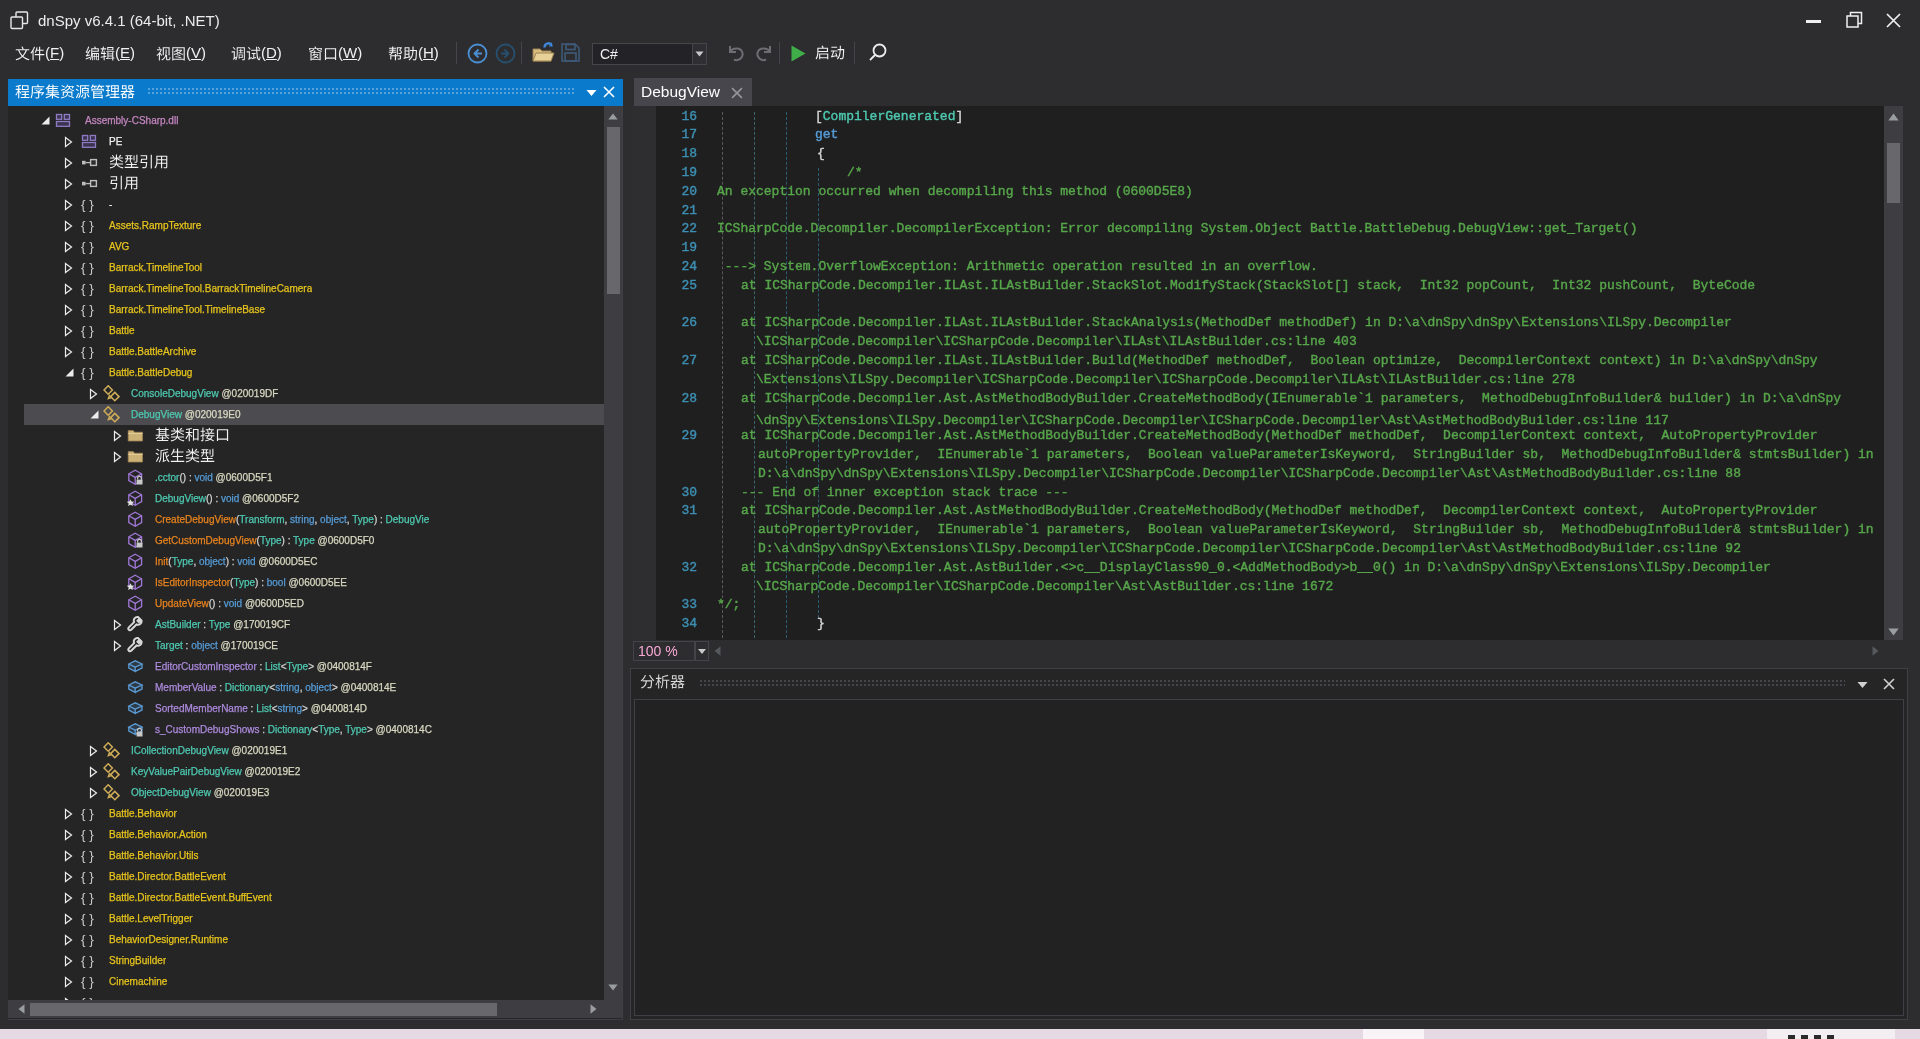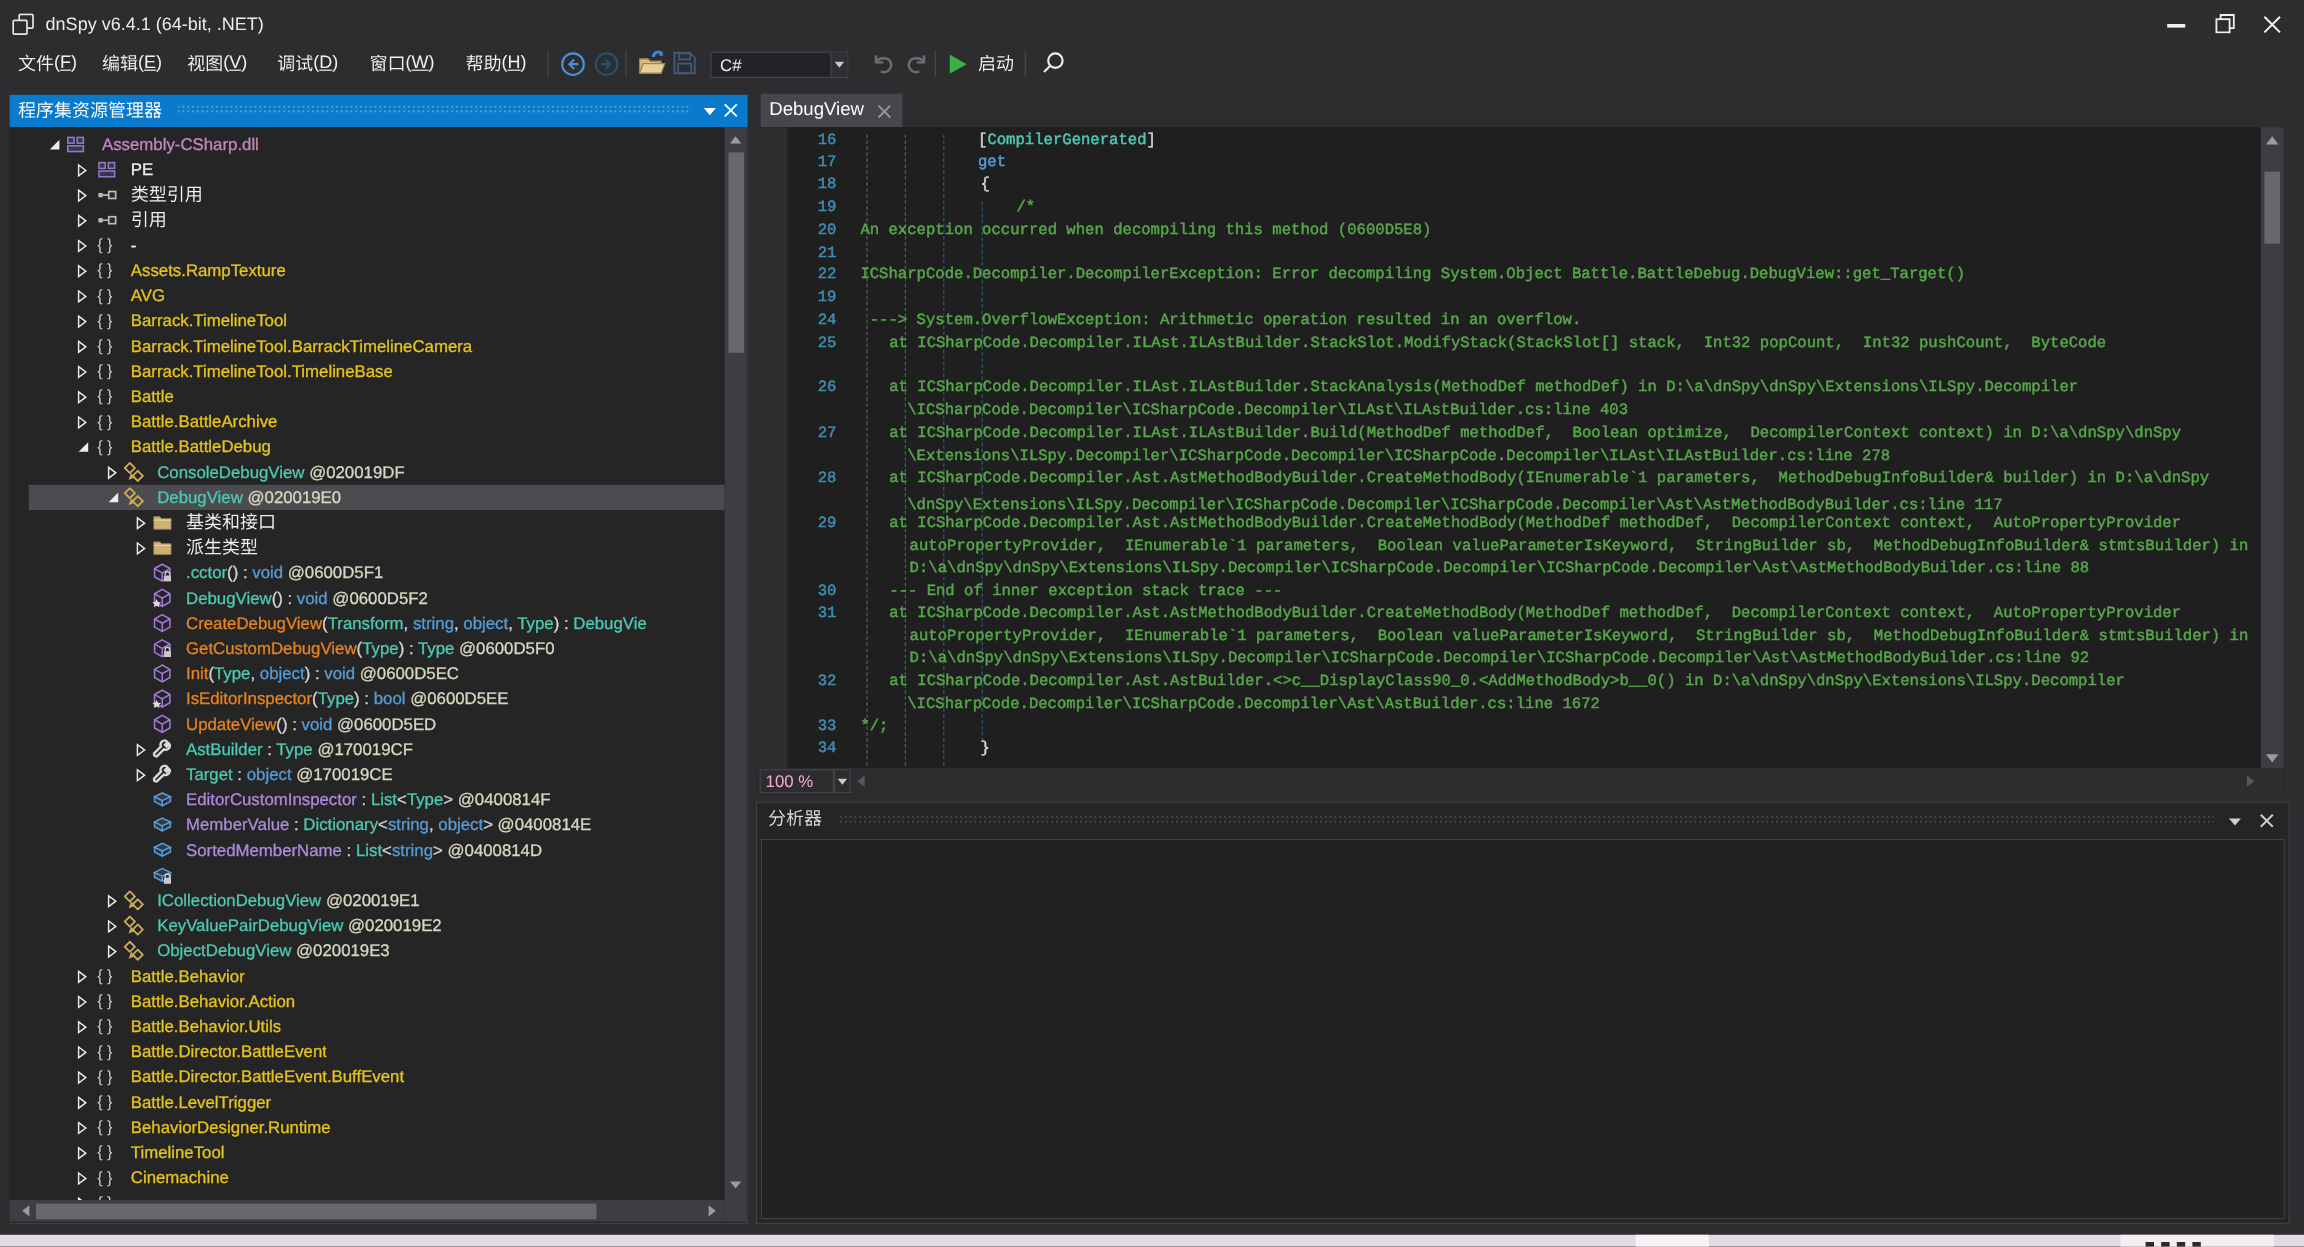--- a/index.html
+++ b/index.html
@@ -1,18 +1,18 @@
 <!DOCTYPE html>
 <html><head><meta charset="utf-8"><title>dnSpy</title>
 <style>
 *{margin:0;padding:0;box-sizing:border-box}
 body{width:1920px;height:1039px;overflow:hidden;background:#2d2d30;font-family:"Liberation Sans",sans-serif}
 .abs{position:absolute}
 #root{position:relative;width:1920px;height:1039px;background:#2d2d30;overflow:hidden}
-.row{position:absolute;white-space:pre;line-height:21px;height:21px;font-size:14px;-webkit-text-stroke:0.25px currentColor}
+.row{position:absolute;white-space:pre;line-height:21px;height:21px;font-size:10px;-webkit-text-stroke:0.25px currentColor}
 .crow{position:absolute;white-space:pre;font-family:"Liberation Mono",monospace;font-size:13px;line-height:18.8px;height:18.8px;color:#57a64a;-webkit-text-stroke:0.4px currentColor}
 .ln{position:absolute;width:44px;text-align:right;font-family:"Liberation Mono",monospace;font-size:13px;line-height:18.8px;color:#3d8fb2;-webkit-text-stroke:0.4px currentColor}
 .f2{color:#c586c0}.k{color:#569cd6}.t{color:#4ec9b0}.p{color:#d4d4d4}.o{color:#e8831d}.f{color:#ad8add}.a{color:#d8d8c0}.y{color:#e7c41c}.w{color:#f1f1f1}
 .sep{position:absolute;width:1px;height:22px;background:#46464a;top:42px}
 .guide{position:absolute;width:0;border-left:1px dashed}
 </style></head><body>
 <div id="root">
 
 <svg class="abs" style="left:10px;top:11px" width="19" height="19" viewBox="0 0 19 19" fill="none" stroke="#e8e8e8" stroke-width="1.4">
       <rect x="6" y="1" width="11.5" height="11.5" rx="1"></rect>
@@ -379,20 +379,21 @@
 <div class="row" style="left:147px;top:592px;max-width:449px;overflow:hidden"><span class="f">SortedMemberName</span><span class="p"> : </span><span class="t">List</span><span class="p">&lt;</span><span class="k">string</span><span class="p">&gt;</span><span class="a"> @0400814D</span></div>
 <svg class="abs" style="left:119px;top:615px" width="17" height="17" viewBox="0 0 17 17">
         <g fill="rgba(91,155,213,0.18)" stroke="#5b9bd5" stroke-width="1.3">
           <path d="M1.8 6 L8.2 2.8 L15 6 L8.2 9.2 Z"></path>
           <path d="M1.8 6 V10 L8.2 13.4 V9.2"></path>
           <path d="M15 6 V10 L8.2 13.4"></path>
         </g>
         <path d="M10.6 10.6 v-1.3 a1.9 1.9 0 0 1 3.8 0 v1.3" fill="none" stroke="#c9c9c9" stroke-width="1.2"></path>
         <rect x="9.6" y="10.6" width="5.9" height="4.9" fill="#c9c9c9"></rect>
       </svg>
+<div class="row" style="left:147px;top:613px;max-width:449px;overflow:hidden"><span class="f">s_CustomDebugShows</span><span class="p"> : </span><span class="t">Dictionary</span><span class="p">&lt;</span><span class="t">Type</span><span class="p">, </span><span class="t">Type</span><span class="p">&gt;</span><span class="a"> @0400814C</span></div>
 <svg class="abs" style="left:81px;top:639px" width="10" height="12" viewBox="0 0 10 12">
         <path d="M1.5 1.5 L7.5 6 L1.5 10.5 Z" fill="none" stroke="#ececec" stroke-width="1.2"></path>
       </svg>
 <svg class="abs" style="left:95px;top:636px" width="17" height="17" viewBox="0 0 17 17">
         <g fill="none" stroke="#cfac58" stroke-width="1.5">
           <path d="M5.2 0.8 L9.4 5 L5.2 9.2 L1 5 Z"></path>
           <path d="M11.8 7.4 L16 11.6 L11.8 15.8 L7.6 11.6 Z"></path>
           <path d="M6.8 9.8 L5.4 13.6 L9.2 12.2"></path>
         </g>
       </svg>
@@ -467,21 +468,21 @@
 <svg class="abs" style="left:73px;top:825px" width="17" height="17" viewBox="0 0 17 17">
         <text x="0" y="12.5" font-family="Liberation Sans" font-size="13.5" fill="#c9c9c9">{ }</text>
       </svg>
 <div class="row" style="left:101px;top:823px;max-width:495px;overflow:hidden"><span class="y">BehaviorDesigner.Runtime</span></div>
 <svg class="abs" style="left:56px;top:849px" width="10" height="12" viewBox="0 0 10 12">
         <path d="M1.5 1.5 L7.5 6 L1.5 10.5 Z" fill="none" stroke="#ececec" stroke-width="1.2"></path>
       </svg>
 <svg class="abs" style="left:73px;top:846px" width="17" height="17" viewBox="0 0 17 17">
         <text x="0" y="12.5" font-family="Liberation Sans" font-size="13.5" fill="#c9c9c9">{ }</text>
       </svg>
-<div class="row" style="left:101px;top:844px;max-width:495px;overflow:hidden"><span class="y">TimelineTool</span></div>
+<div class="row" style="left:101px;top:844px;max-width:495px;overflow:hidden"><span class="y">StringBuilder</span></div>
 <svg class="abs" style="left:56px;top:870px" width="10" height="12" viewBox="0 0 10 12">
         <path d="M1.5 1.5 L7.5 6 L1.5 10.5 Z" fill="none" stroke="#ececec" stroke-width="1.2"></path>
       </svg>
 <svg class="abs" style="left:73px;top:867px" width="17" height="17" viewBox="0 0 17 17">
         <text x="0" y="12.5" font-family="Liberation Sans" font-size="13.5" fill="#c9c9c9">{ }</text>
       </svg>
 <div class="row" style="left:101px;top:865px;max-width:495px;overflow:hidden"><span class="y">Cinemachine</span></div>
 <svg class="abs" style="left:56px;top:891px" width="10" height="12" viewBox="0 0 10 12">
         <path d="M1.5 1.5 L7.5 6 L1.5 10.5 Z" fill="none" stroke="#ececec" stroke-width="1.2"></path>
       </svg>

